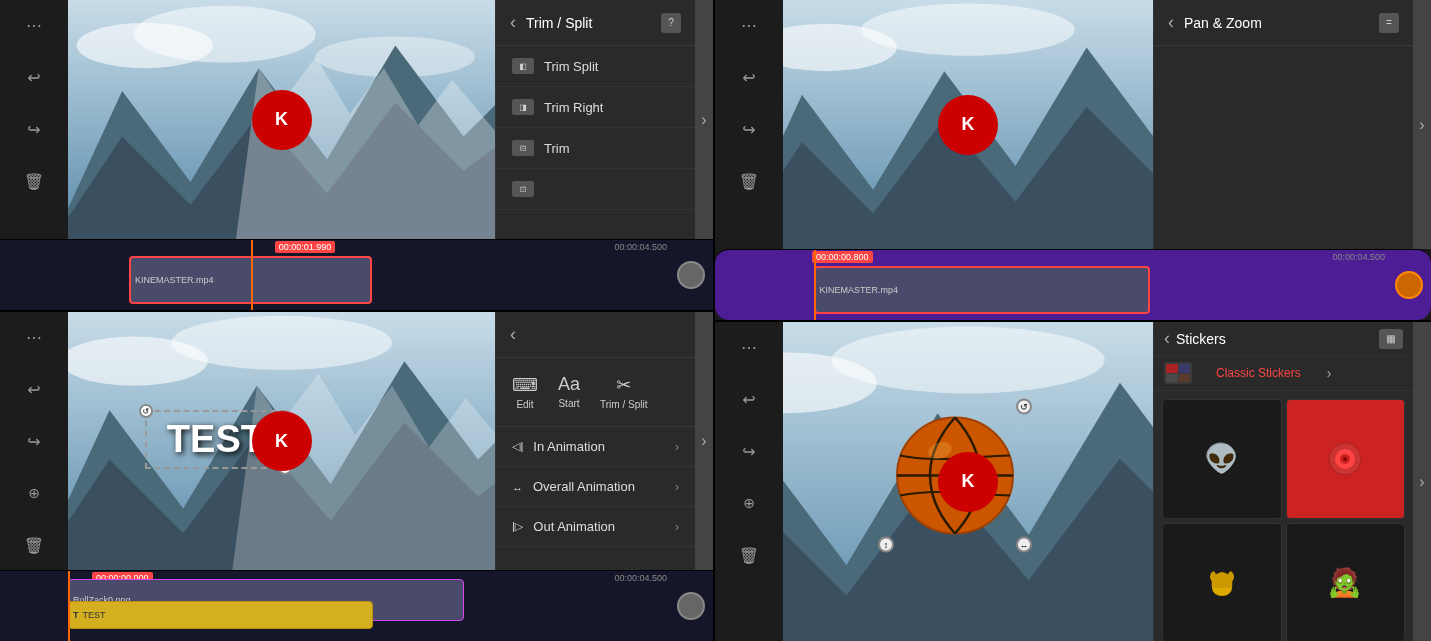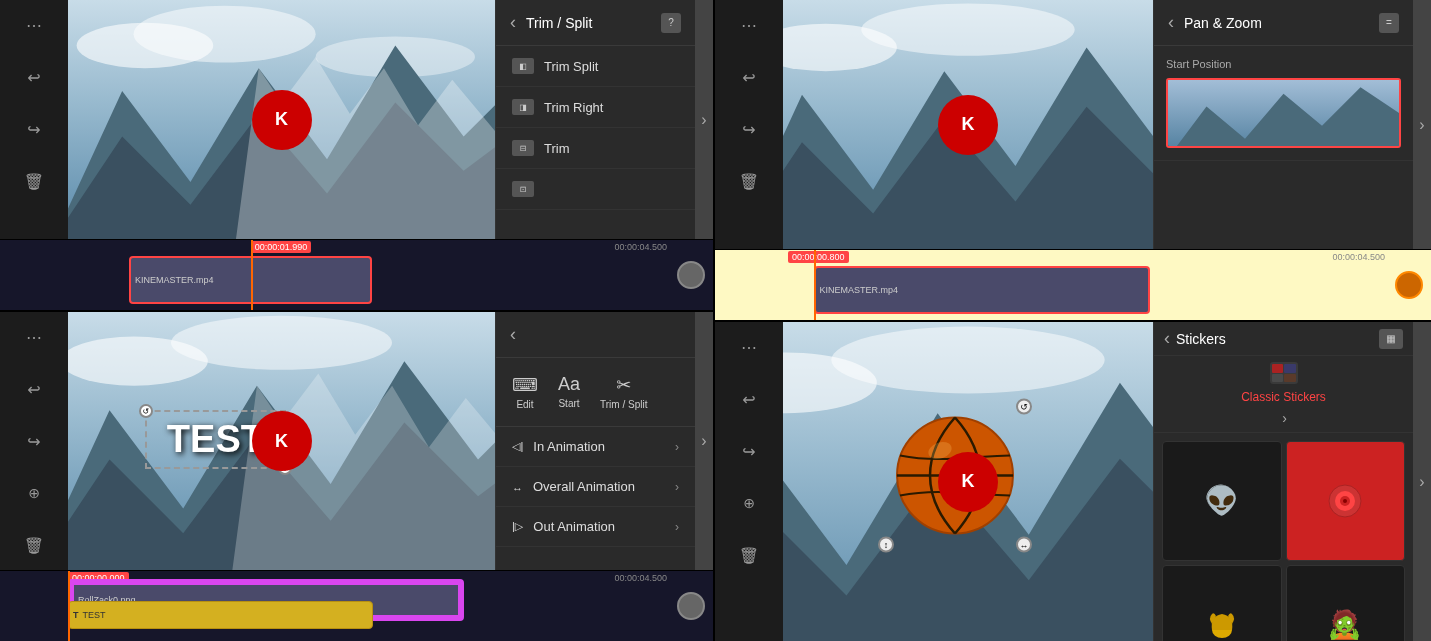--- a/index.html
+++ b/index.html
@@ -277,36 +277,37 @@
       top: 5px;
       border-radius: 4px;
       overflow: hidden;
       display: flex;
       align-items: center;
       padding: 0 4px;
     }
 
     .tl-clip-bg {
       background: #4a4a6a;
-      border: 6px solid #d946ef;
+      border: 1px solid #d946ef;
     }
 
     .tl-clip-selected {
       border: 2px solid #ff4444 !important;
     }
 
     .tl-clip-yellow {
       background: #d4b020;
       border: 1px solid #b89010;
     }
 
     .tl-time-label {
       font-size: 9px;
       color: #888;
       position: absolute;
+      padding-left: 24px;
     }
 
     
     .side-arrow {
       width: 18px;
       background: #444;
       display: flex;
       align-items: center;
       justify-content: center;
       cursor: pointer;
@@ -320,23 +321,22 @@
       align-items: center;
       padding: 6px 10px;
       gap: 6px;
       border-bottom: 1px solid #333;
     }
 
     .sticker-category-row {
       display: flex;
       align-items: center;
       padding: 6px 10px;
-      gap: 6px;
+      gap: 24px;
       border-bottom: 1px solid #333;
-      flex-direction: column;
     }
   </style>
 </head>
 <body>
 
 <div class="main-container">
 
   <div class="left-half">
 
     <div class="half-top">
@@ -550,41 +550,26 @@
           <div class="km-logo">K</div>
         </div>
       </div>
 
       <div class="pan-zoom-panel">
         <div class="menu-header">
           <span class="back-btn">‹</span>
           <span class="menu-header-title">Pan &amp; Zoom</span>
           <div style="margin-left:auto; width:20px; height:20px; background:#555; border-radius:3px; display:flex; align-items:center; justify-content:center; font-size:10px; color:#ccc;">=</div>
         </div>
-        <div class="position-section">
-          <div class="position-label">Start Position</div>
-          <div class="position-thumbnail">
-            <svg width="100%" height="100%" viewBox="0 0 180 70" preserveAspectRatio="xMidYMid slice">
-              <defs>
-                <linearGradient id="skyStartPos" x1="0" y1="0" x2="0" y2="1">
-                  <stop offset="0%" stop-color="#b0c8e0"></stop>
-                  <stop offset="100%" stop-color="#4a7a9a"></stop>
-                </linearGradient>
-              </defs>
-              <rect width="180" height="70" fill="url(#skyStartPos)"></rect>
-              <polygon points="0,70 30,30 60,55 90,20 120,45 150,15 180,35 180,70" fill="#4a6a7a"></polygon>
-            </svg>
-          </div>
-        </div>
       </div>
 
       <div class="side-arrow">›</div>
     </div>
 
-    <div style="height:80px; background:#fef9c3; position:relative; display:flex; align-items:center; border-top:1px solid #000;">
+    <div style="height:80px; background:#4c1d95; position:relative; display:flex; align-items:center; border-top:1px solid #000;border-radius:14px;">
       <div style="width:68px; flex-shrink:0;"></div>
       <div style="flex:1; position:relative; height:70px;">
         <div class="tl-time-label" style="left:5px; top:2px;">
           <span style="background:#ff4444; color:white; padding:1px 4px; border-radius:2px; font-size:9px;">00:00:00.800</span>
         </div>
         <div class="tl-time-label" style="right:10px; top:2px;">00:00:04.500</div>
         <div class="tl-clip tl-clip-bg tl-clip-selected" style="left:5%; width:55%; top:16px;">
           <span style="font-size:9px; color:#ccc;">KINEMASTER.mp4</span>
         </div>
         <div style="position:absolute; left:5%; top:0; bottom:0; width:2px; background:#ff6600; z-index:20;"></div>

